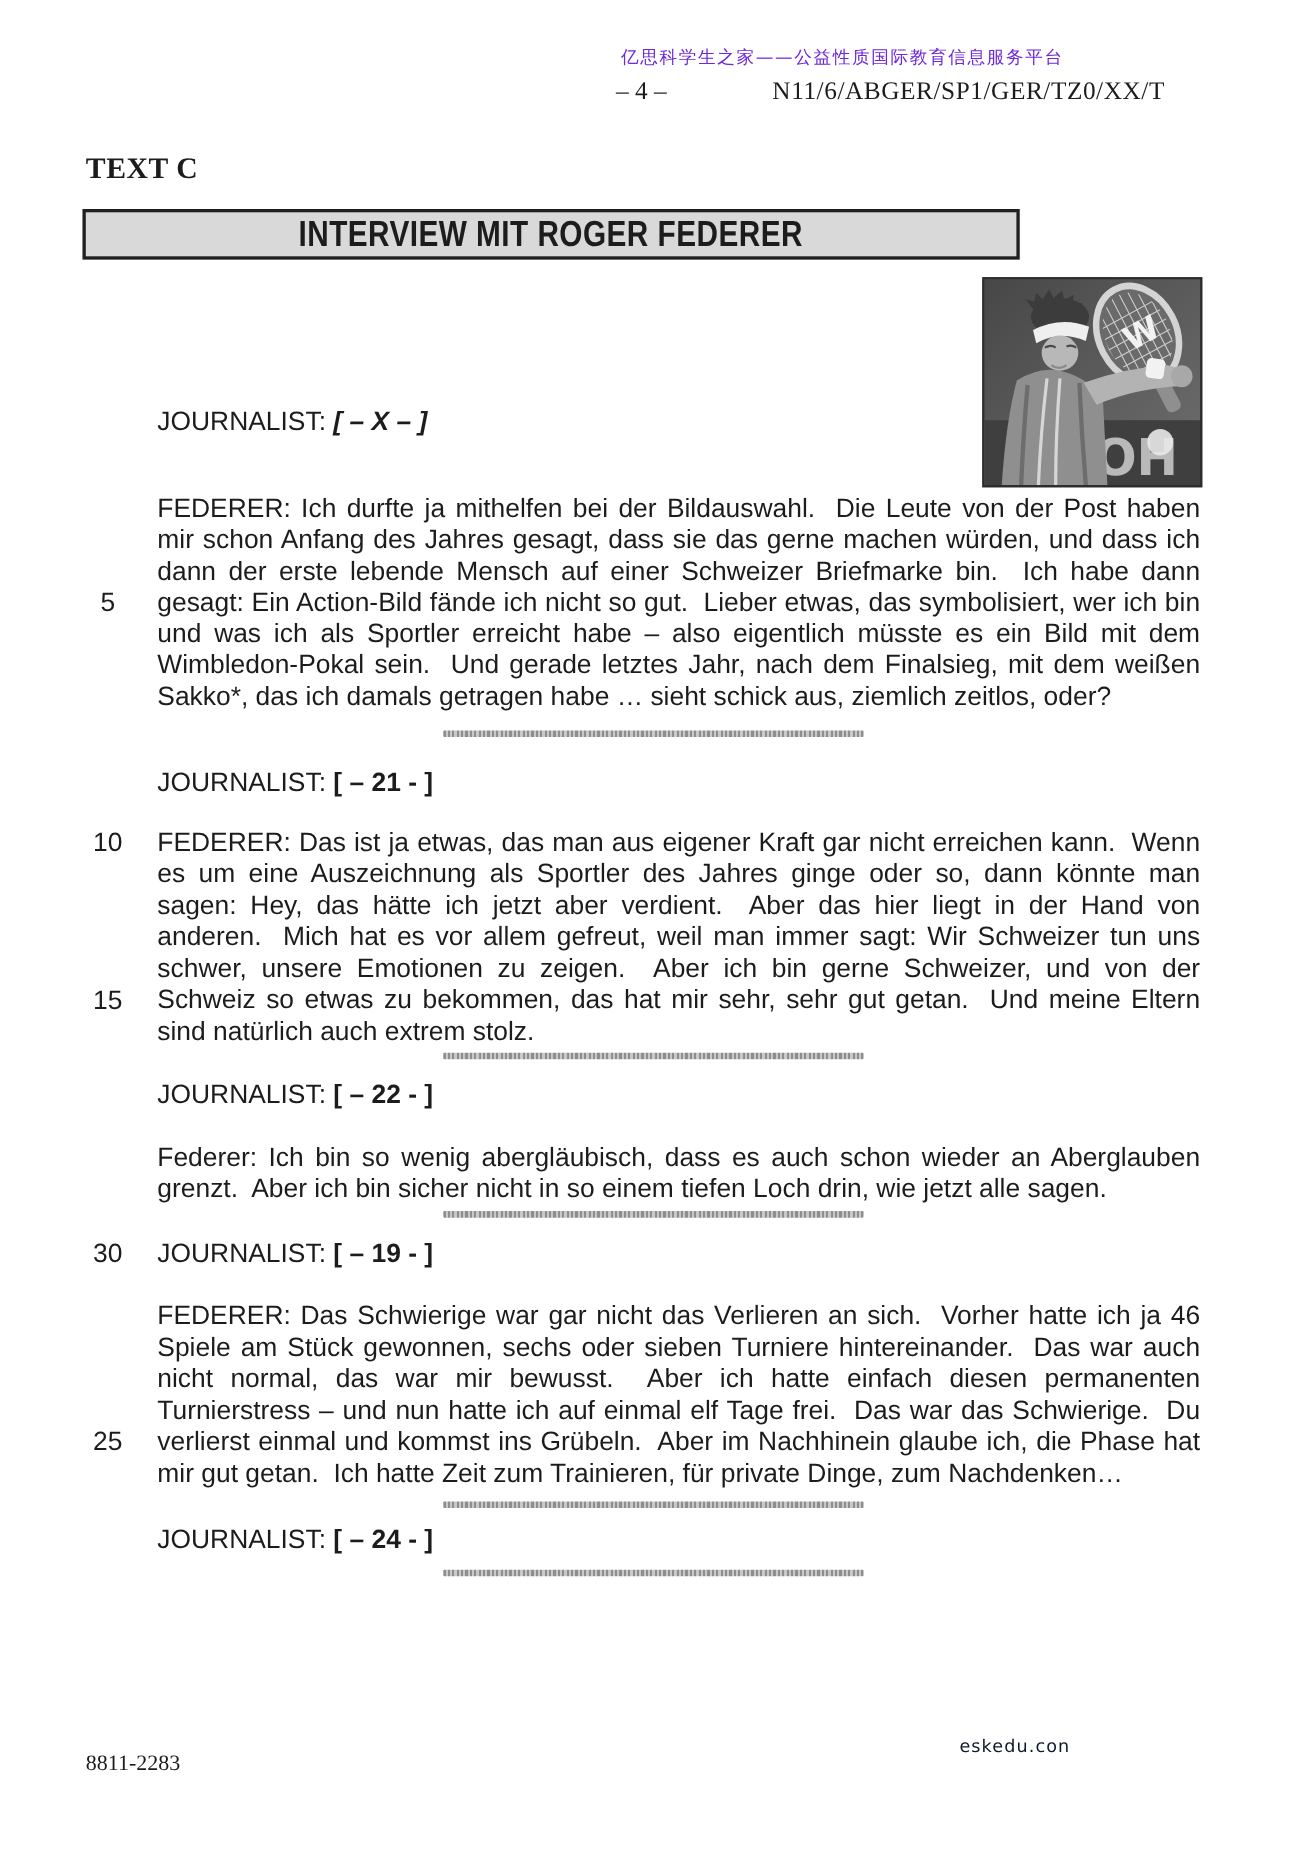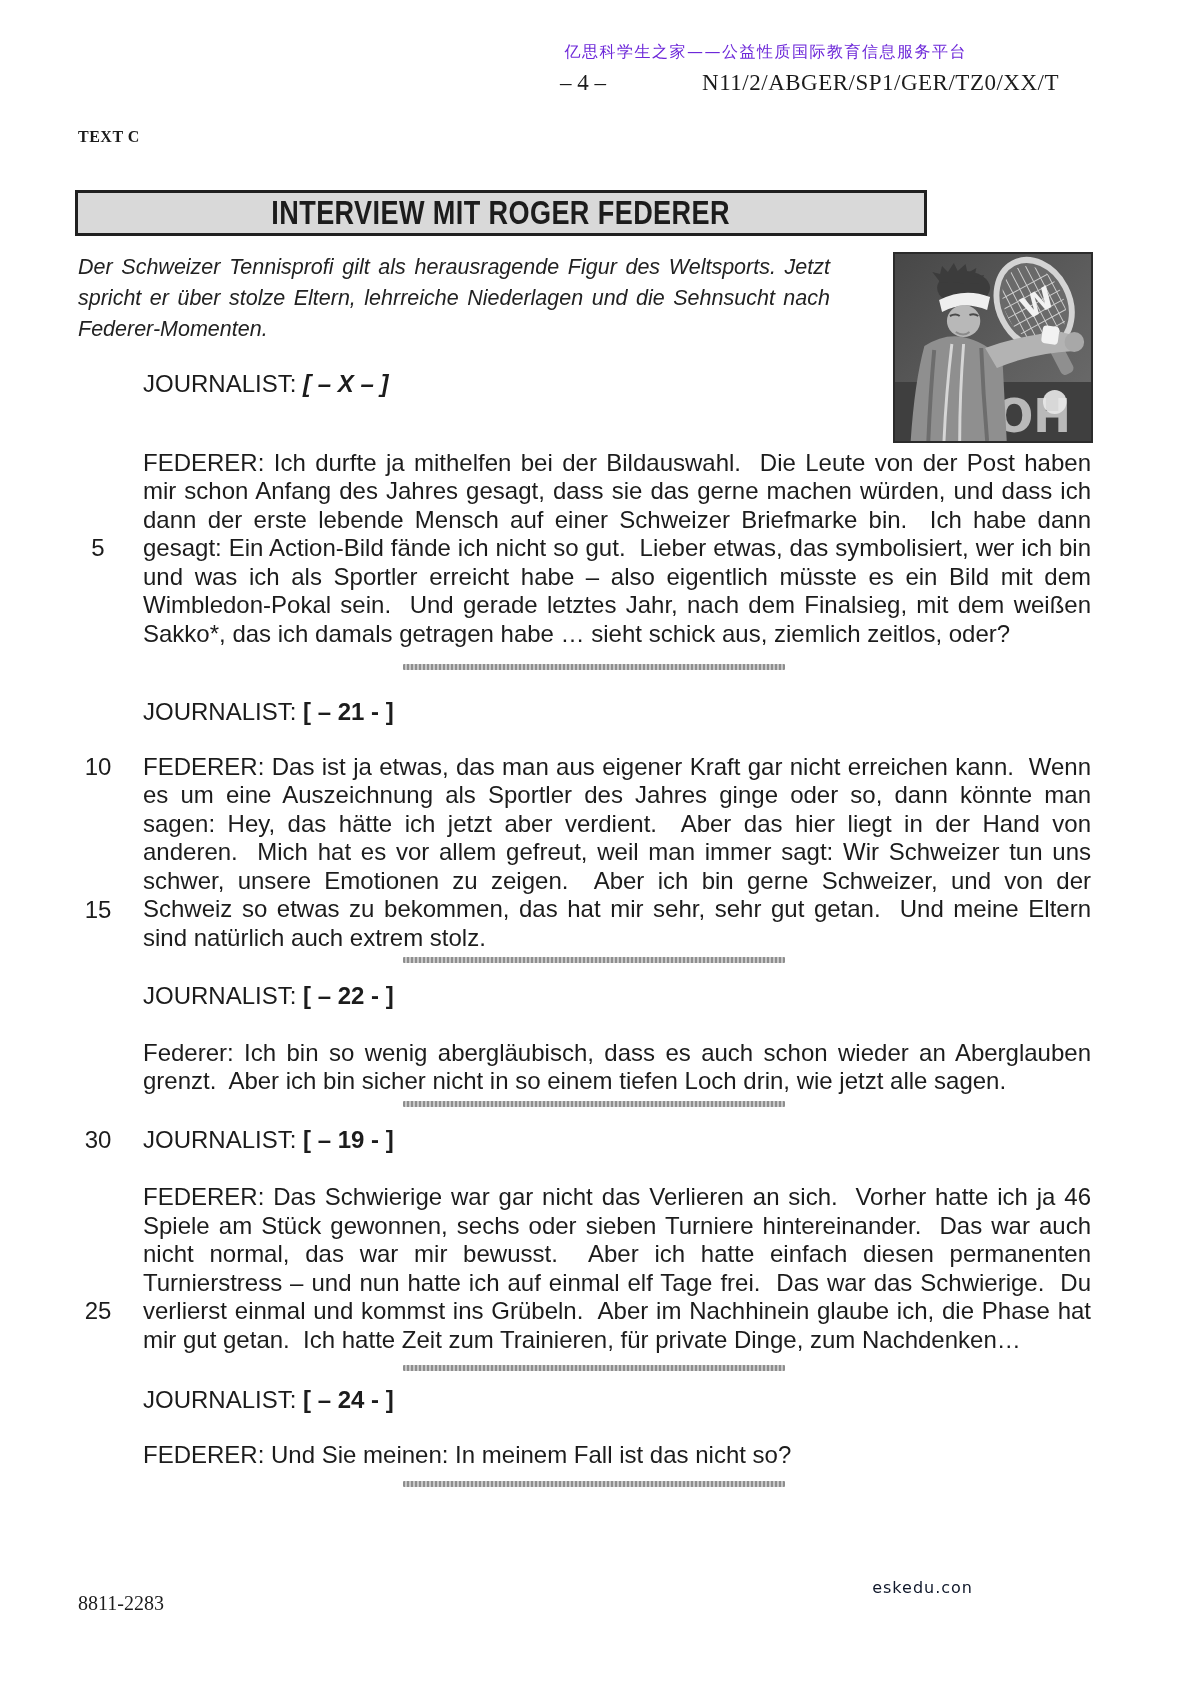--- a/index.html
+++ b/index.html
@@ -4,22 +4,22 @@
 <style>
   html,body{margin:0;padding:0;background:#ffffff;}
   .page{position:relative;width:1191px;height:1684px;background:#ffffff;color:#1c1c1c;overflow:hidden;}
 
   .banner-cn{position:absolute;top:42px;right:224px;font-family:"DejaVu Sans",sans-serif;
              font-size:16px;letter-spacing:1.5px;color:#6d28d9;}
   .page-num{position:absolute;top:70px;left:560px;font-family:"Liberation Serif",serif;font-size:23px;}
   .paper-code{position:absolute;top:70px;right:132px;font-family:"Liberation Serif",serif;
               font-size:23px;letter-spacing:.5px;}
 
-  .text-label{position:absolute;top:128px;left:78px;font-family:"Liberation Serif",serif;
-              font-weight:bold;font-size:16px;letter-spacing:.5px;}
+  .text-label{position:absolute;top:138px;left:78px;font-family:"Liberation Serif",serif;
+              font-weight:bold;font-size:27px;letter-spacing:.5px;}
 
   .title-box{position:absolute;top:190px;left:75px;width:852px;height:46px;background:#d9d9d9;
              border:3px solid #202020;box-sizing:border-box;display:flex;align-items:center;justify-content:center;}
   .title-box .t{font-family:"Liberation Sans",sans-serif;font-weight:bold;font-size:33px;
                 letter-spacing:.5px;transform:scaleX(.82);white-space:nowrap;}
 
   .intro{position:absolute;top:252px;left:78px;width:752px;margin:0;
          font-family:"Liberation Sans",sans-serif;font-style:italic;
          font-size:21.5px;line-height:31px;text-align:justify;color:#222;}
 
@@ -43,29 +43,28 @@
   .watermark{position:absolute;top:1578px;right:218px;font-family:"DejaVu Sans",sans-serif;
              font-size:16px;letter-spacing:1px;color:#0f172a;}
 </style>
 </head>
 <body>
 
 <div class="page">
 
   <div class="banner-cn">亿思科学生之家——公益性质国际教育信息服务平台</div>
   <div class="page-num">– 4 –</div>
-  <div class="paper-code">N11/2/ABGER/SP1/GER/TZ0/XX/T</div>
+  <div class="paper-code">N11/6/ABGER/SP1/GER/TZ0/XX/T</div>
 
   <div class="text-label">TEXT C</div>
 
   <div class="title-box">
     <span class="t">INTERVIEW MIT ROGER FEDERER</span>
   </div>
 
-  <p class="intro">Der Schweizer Tennisprofi gilt als herausragende Figur des Weltsports. Jetzt spricht er über stolze Eltern, lehrreiche Niederlagen und die Sehnsucht nach Federer-Momenten.</p>
 
   <div class="photo">
     <svg viewBox="0 0 200 187" preserveAspectRatio="none">
       <defs>
         <linearGradient id="bg" x1="0" y1="0" x2="1" y2="1">
           <stop offset="0" stop-color="#474747"></stop>
             <stop offset=".55" stop-color="#5d5d5d"></stop>
             <stop offset="1" stop-color="#6e6e6e"></stop>
         </linearGradient>
         <clipPath id="strings">
@@ -145,23 +144,20 @@
       <span class="lineno" style="top:114px">25</span>
       <span class="body-text">FEDERER: Das Schwierige war gar nicht das Verlieren an sich.  Vorher hatte ich ja 46 Spiele am Stück gewonnen, sechs oder sieben Turniere hintereinander.  Das war auch nicht normal, das war mir bewusst.  Aber ich hatte einfach diesen permanenten Turnierstress – und nun hatte ich auf einmal elf Tage frei.  Das war das Schwierige.  Du verlierst einmal und kommst ins Grübeln.  Aber im Nachhinein glaube ich, die Phase hat mir gut getan.  Ich hatte Zeit zum Trainieren, für private Dinge, zum Nachdenken…</span>
     </p>
 
     <div class="sep" style="margin-top:11px"></div>
 
     <p class="turn journalist" style="margin-top:15px">
       <span>JOURNALIST: </span><span class="blank">[ – 24 - ]</span>
     </p>
 
-    <p class="turn federer" style="margin-top:26px">
-      <span class="body-text">FEDERER: Und Sie meinen: In meinem Fall ist das nicht so?</span>
-    </p>
 
     <div class="sep" style="margin-top:12px"></div>
 
   </div>
 
   <div class="doc-code">8811-2283</div>
   <div class="watermark">eskedu.con</div>
 
 </div>
 

